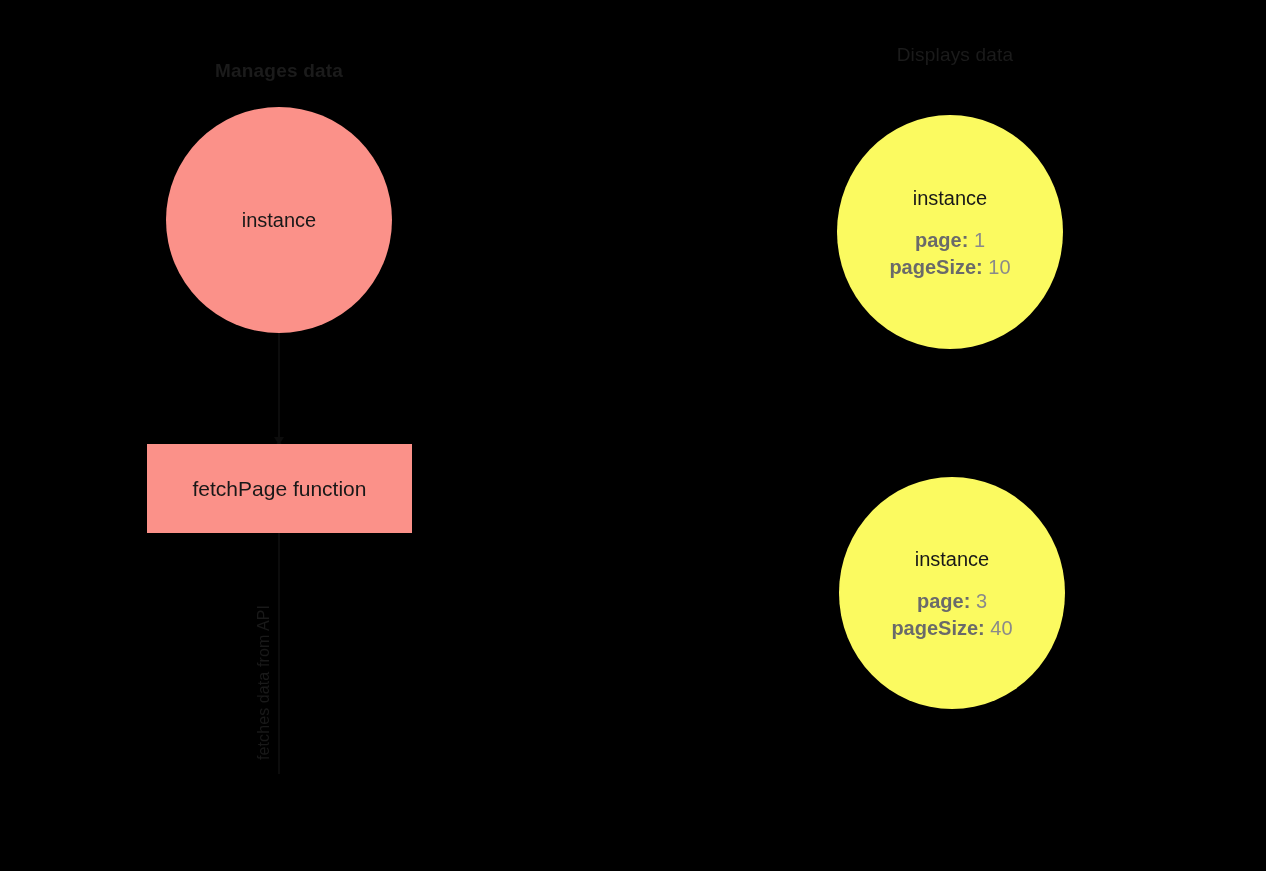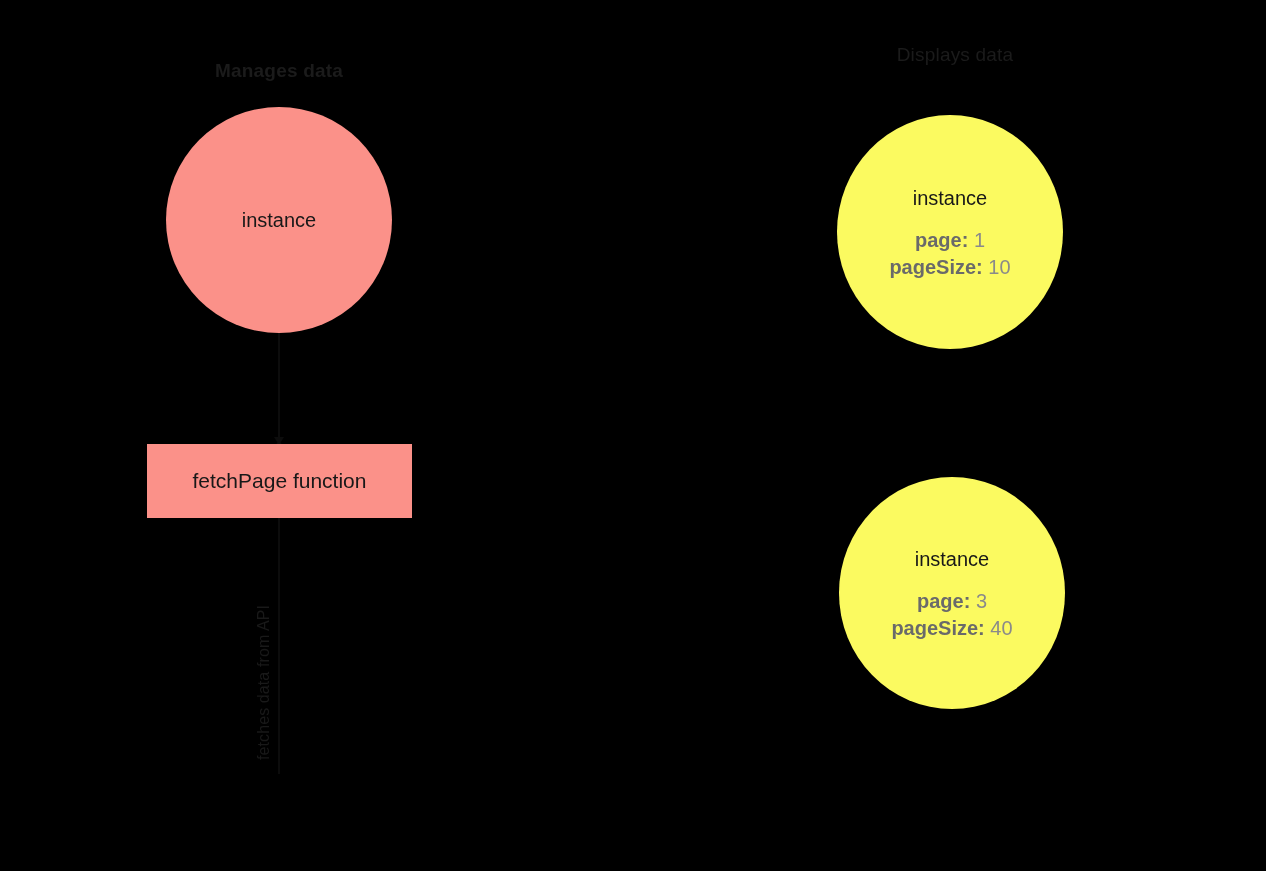--- a/index.html
+++ b/index.html
@@ -70,21 +70,21 @@
     width: 226px;
     height: 232px;
   }
 
   
   .rect-fetchpage {
     background: #fb9189;
     left: 147px;
     top: 444px;
     width: 265px;
-    height: 74px;
+    height: 89px;
   }
 
   
   .node-title {
     color: #181818;
     font-size: 20px;
     line-height: 1.2;
     white-space: nowrap;
   }
   .node-title.big {

